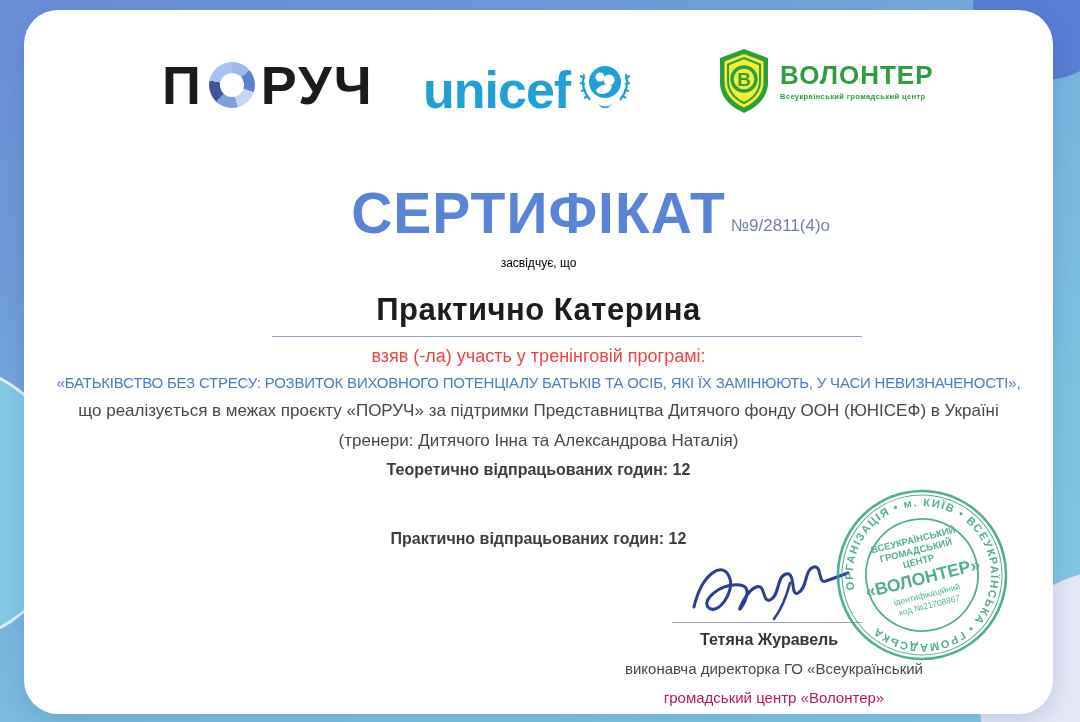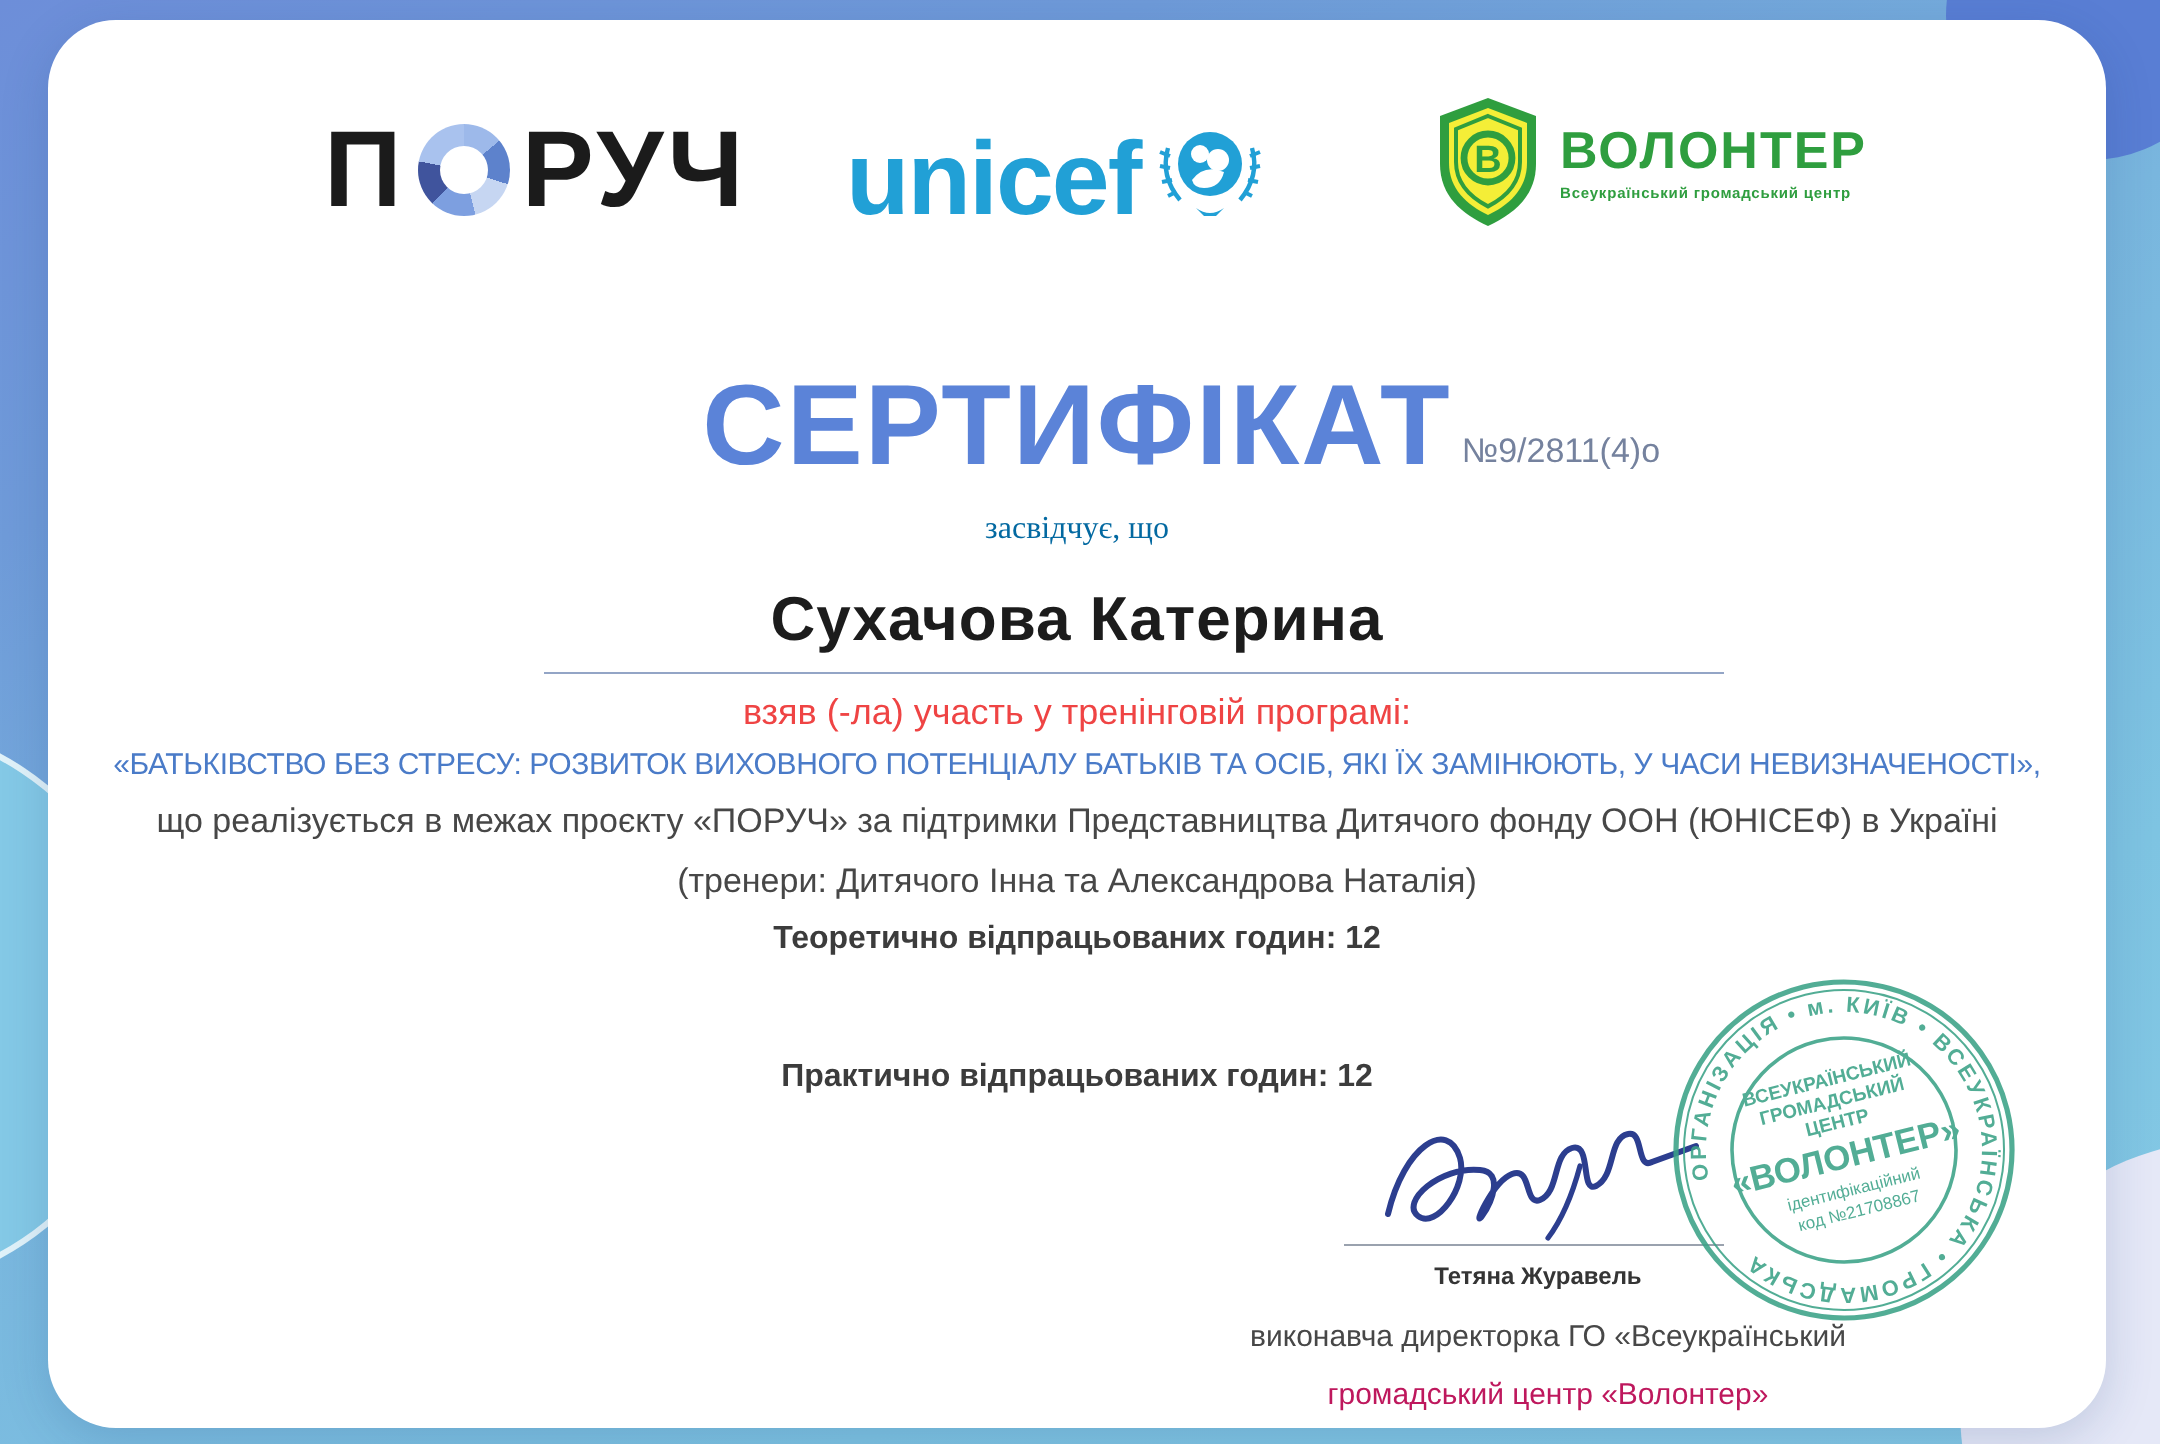--- a/index.html
+++ b/index.html
@@ -30,34 +30,34 @@
   .logo-unicef{position:absolute;left:399px;top:50px;display:flex;align-items:center;gap:6px;}
   .unicef-text{font-size:52px;font-weight:bold;color:#21a0d6;letter-spacing:-1px;line-height:1;}
   .logo-vol{position:absolute;left:694px;top:38px;display:flex;align-items:flex-start;gap:10px;}
   .vol-textcol{padding-top:14px;}
   .vol-title{font-size:26px;font-weight:bold;color:#2f9e3f;letter-spacing:1px;line-height:1;}
   .vol-sub{font-size:7.5px;font-weight:bold;color:#2f9e3f;margin-top:4px;letter-spacing:.4px;}
   
   .title-line{top:170px;}
   .title-text{font-size:57px;font-weight:bold;color:#5b83d8;letter-spacing:1px;position:relative;}
   .title-num{position:absolute;left:100%;bottom:9px;margin-left:5px;font-size:17px;font-weight:normal;color:#75829e;letter-spacing:0;white-space:nowrap;}
-  .certifies{top:246px;font-size:16px;color:#0369a1;font-family:Liberation Serif, serif;}
+  .certifies{top:246px;font-size:12px;color:#000000;}
   .name{top:282px;font-size:31px;font-weight:bold;color:#1c1c1c;letter-spacing:.5px;}
   .name-underline{position:absolute;left:248px;top:326px;width:590px;height:0;border-top:1.5px solid #93a5c6;}
   .participation{top:336px;font-size:18px;color:#ef4444;}
   .program{top:364px;font-size:15px;font-weight:normal;color:#4a7bc8;letter-spacing:-0.2px;}
   .project{top:391px;font-size:17px;color:#474747;}
   .trainers{top:421px;font-size:17px;color:#474747;}
   .hours1{top:451px;font-size:16px;font-weight:bold;color:#3c3c3c;}
   .hours2{top:479px;font-size:16px;font-weight:bold;color:#3c3c3c;margin-top:41px;}
   .date{top:506px;font-size:16px;color:#5a5a5a;}
   
   .sig-svg{position:absolute;left:662px;top:533px;}
   .sig-line{position:absolute;left:648px;top:612px;width:190px;height:0;border-top:1.5px solid #9aa2ae;}
-  .sig-name{position:absolute;left:620px;top:621px;width:250px;text-align:center;font-size:12px;font-weight:bold;color:#353535;}
+  .sig-name{position:absolute;left:620px;top:621px;width:250px;text-align:center;font-size:16px;font-weight:bold;color:#353535;}
   .sig-role1{position:absolute;left:550px;top:650px;width:400px;text-align:center;font-size:15px;color:#474747;}
   .sig-role2{position:absolute;left:550px;top:679px;width:400px;text-align:center;font-size:15px;color:#be185d;}
   
   .stamp{position:absolute;left:810px;top:477px;opacity:.88;}
 </style>
 </head>
 <body>
 
 <div class="blob blob-top-right"></div>
 <div class="blob blob-left"></div>
@@ -98,21 +98,21 @@
       <div class="vol-title">ВОЛОНТЕР</div>
       <div class="vol-sub">Всеукраїнський громадський центр</div>
     </div>
   </div>
 
   <div class="cline title-line">
     <span class="title-text"><span>СЕРТИФІКАТ</span><span class="title-num">№9/2811(4)о</span></span>
   </div>
   <div class="cline certifies">засвідчує, що</div>
 
-  <div class="cline name">Сухачова Катерина</div>
+  <div class="cline name">Практично Катерина</div>
   <div class="name-underline"></div>
 
   <div class="cline participation">взяв (-ла) участь у тренінговій програмі:</div>
   <div class="cline program">«БАТЬКІВСТВО БЕЗ СТРЕСУ: РОЗВИТОК ВИХОВНОГО ПОТЕНЦІАЛУ БАТЬКІВ ТА ОСІБ, ЯКІ ЇХ ЗАМІНЮЮТЬ, У ЧАСИ НЕВИЗНАЧЕНОСТІ»,</div>
   <div class="cline project">що реалізується в межах проєкту «ПОРУЧ» за підтримки Представництва Дитячого фонду ООН (ЮНІСЕФ) в Україні</div>
   <div class="cline trainers">(тренери: Дитячого Інна та Александрова Наталія)</div>
   <div class="cline hours1">Теоретично відпрацьованих годин: 12</div>
   <div class="cline hours2">Практично відпрацьованих годин: 12</div>
 
   <svg class="sig-svg" width="175" height="82" viewBox="0 0 175 82">

